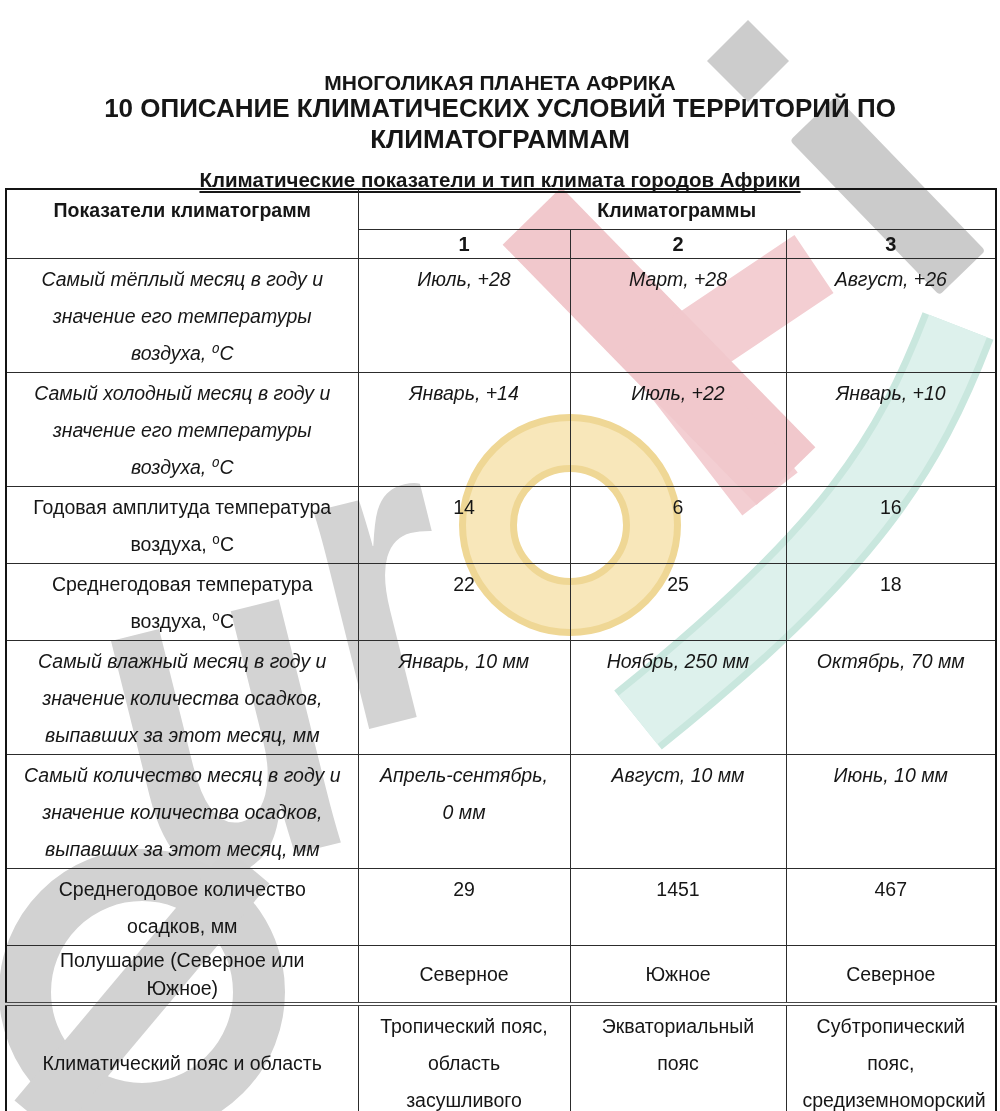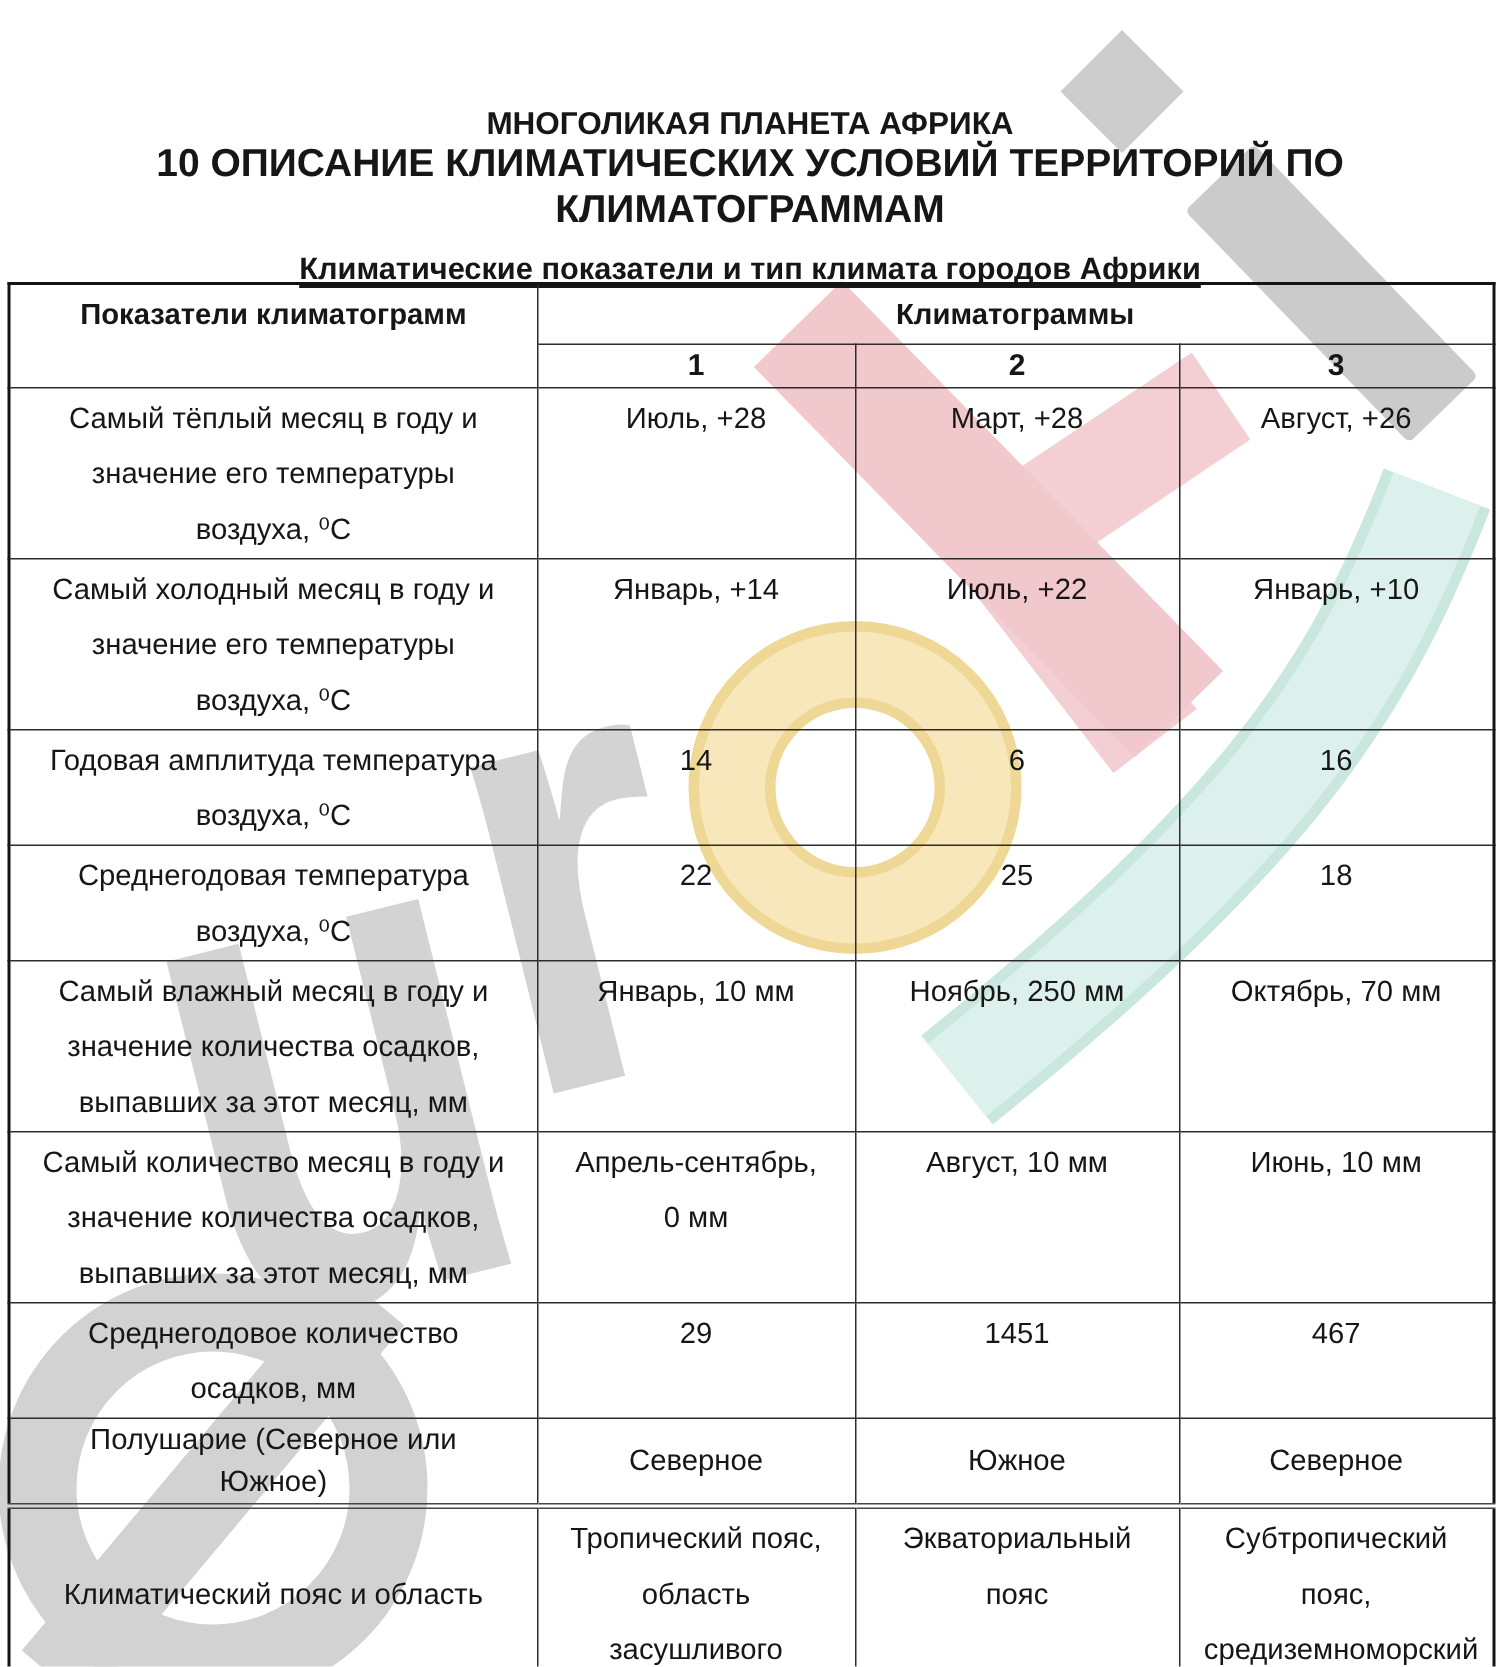--- a/index.html
+++ b/index.html
@@ -29,21 +29,21 @@
     border:1.6px solid #2c2c2c;
     text-align:center;vertical-align:top;
     padding:2px 16px 0 16px;
     font-size:19.5px;line-height:37px;
     white-space:pre-line;overflow:hidden;
   }
   td.c-head{font-weight:bold;font-size:20px;padding-top:4px;line-height:30px;vertical-align:top;margin-top:37px;}
   td.c-group{font-weight:bold;font-size:20px;line-height:31px;height:34px;vertical-align:middle;padding-top:0;
              border-bottom:4px double #474747;}
   tr.r-head2 td{font-weight:bold;font-size:20px;line-height:27px;height:28px;vertical-align:middle;padding-top:0;}
-  tr.h110 td{height:105px;}
+  tr.h110 td{height:105px;font-style:italic;}
   tr.h73  td{height:68px;}
   tr.h33  td{height:28px;line-height:28px;vertical-align:middle;padding-top:0;}
   tr.h150 td{height:144px;}
   tr.dbl td{border-bottom:4px double #474747;}
 </style>
 </head>
 <body>
 
 <div class="page">
 

